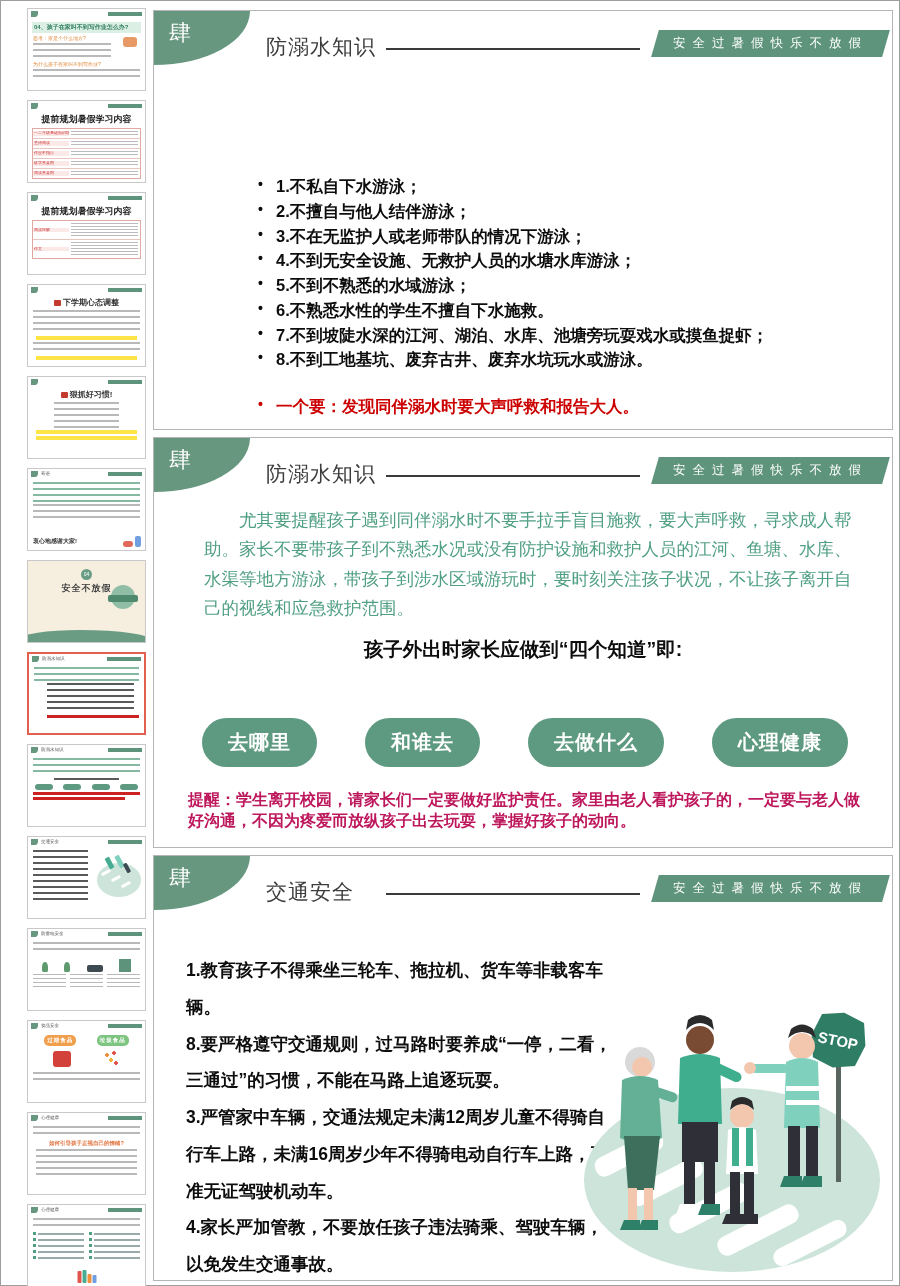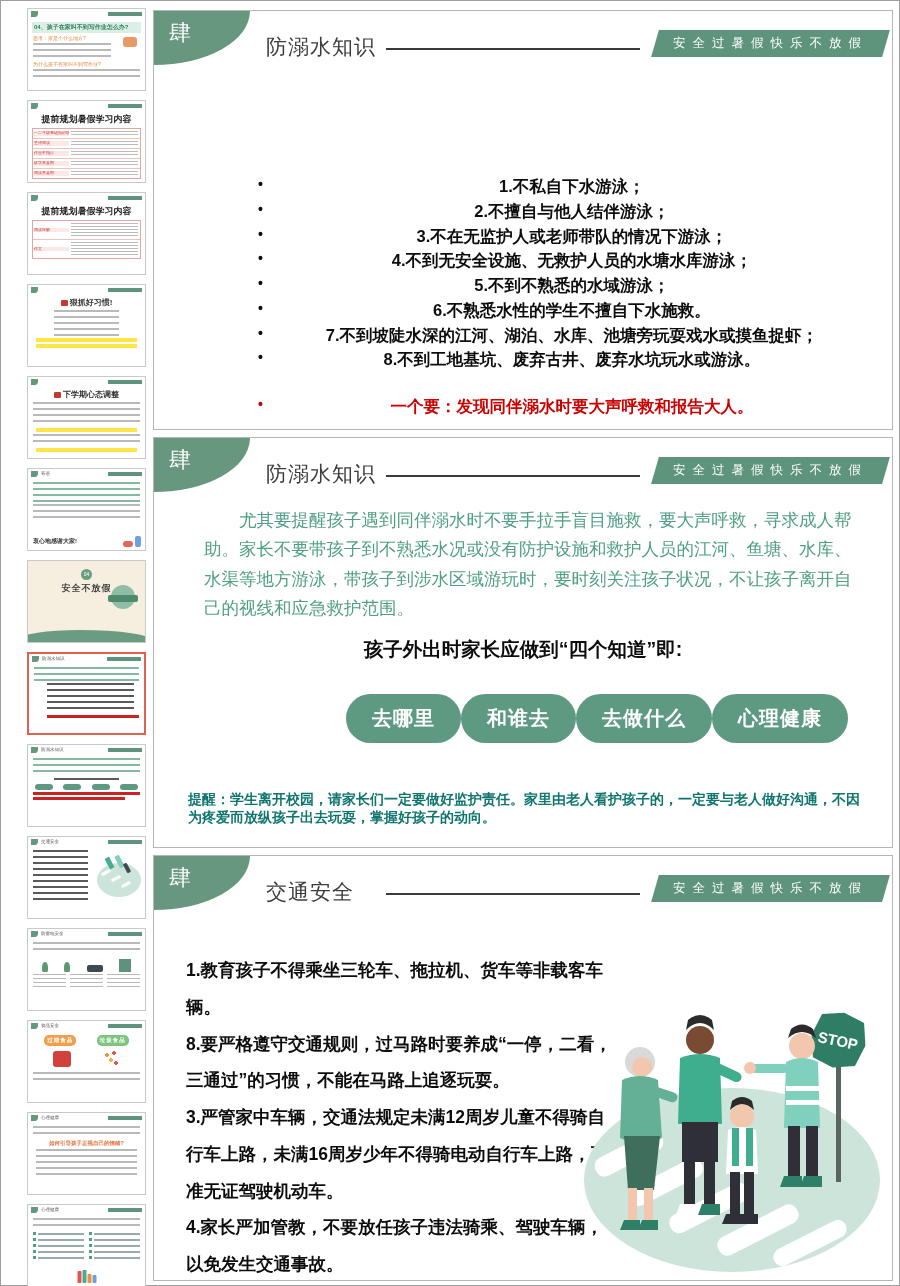--- a/index.html
+++ b/index.html
@@ -77,28 +77,28 @@
   .tab{position:absolute;top:0;left:0;width:96px;height:54px;background:#67987f;border-radius:0 0 100% 0;}
   .tab span{position:absolute;left:15px;top:7px;color:#fff;font-size:22px;}
   .slide-title{position:absolute;left:112px;top:22px;font-size:21px;color:#3c3c3c;letter-spacing:1px;white-space:nowrap;}
   .title-line{position:absolute;top:37px;left:232px;right:252px;height:2px;background:#3a3a3a;}
   .badge{position:absolute;right:6px;top:19px;height:27px;background:#5e947c;transform:skewX(-16deg);display:flex;align-items:center;padding:0 18px;}
   .badge span{transform:skewX(16deg);color:#fff;font-size:12.5px;letter-spacing:7px;white-space:nowrap;}
   .intro{position:absolute;left:34px;right:28px;font-size:17.5px;color:#4f9f82;line-height:1.6;}
   .s1 .intro{top:72px;}
   .s2 .intro{top:68px;text-indent:2em;line-height:1.68;margin-left:16px;}
   .list{position:absolute;left:102px;right:24px;top:163px;display:flex;flex-direction:column;}
-  .li{position:relative;padding-left:20px;font-size:16.5px;font-weight:bold;color:#0d0d0d;line-height:1.5;text-align:center;}
+  .li{position:relative;padding-left:20px;font-size:16.5px;font-weight:bold;color:#0d0d0d;line-height:1.5;}
   .li::before{content:"•";position:absolute;left:2px;top:0;font-size:14px;color:#0d0d0d;}
   .li.red{margin-top:22px;color:#cc0000;}
   .li.red::before{color:#cc0000;}
   .subtitle{position:absolute;left:0;right:0;top:198px;text-align:center;font-size:19.5px;font-weight:bold;color:#0d0d0d;}
-  .pills{position:absolute;left:48px;right:44px;top:256px;display:flex;justify-content:flex-end;}
+  .pills{position:absolute;left:48px;right:44px;top:280px;display:flex;justify-content:space-between;}
   .pill{background:#5e9a81;color:#fff;font-size:20px;font-weight:bold;padding:11px 26px;border-radius:27px;letter-spacing:1px;white-space:nowrap;}
-  .reminder{position:absolute;left:34px;right:24px;top:352px;color:#0f766e;font-weight:bold;font-size:14px;line-height:1.3;}
+  .reminder{position:absolute;left:34px;right:24px;top:352px;color:#be185d;font-weight:bold;font-size:16px;line-height:1.3;}
   .points{position:absolute;left:32px;top:96px;width:428px;}
   .points p{margin:0;font-size:17.5px;font-weight:bold;color:#0d0d0d;line-height:2.1;}
   .illustration{position:absolute;right:6px;top:112px;width:312px;height:306px;}
 </style>
 </head>
 <body>
 
 <div class="thumbs">
 
   <div class="thumb">
@@ -162,35 +162,35 @@
           <span class="val" style="height:14px;"></span>
         </div>
     </div>
   </div>
 
   <div class="thumb">
     <div class="mini-head">
         <i class="mh-tab"></i>
         <i class="mh-band"></i>
       </div>
-    <div class="mini-title-md"><i class="book-ico"></i><span>狠抓好习惯!</span></div>
-    <div class="bars" style="height:26px;margin:2px 26px;"></div>
-    <div class="ylwbar"></div>
-    <div class="ylwbar"></div>
-  </div>
-
-  <div class="thumb">
-    <div class="mini-head">
-        <i class="mh-tab"></i>
-        <i class="mh-band"></i>
-      </div>
     <div class="mini-title-md"><i class="book-ico"></i><span>下学期心态调整</span></div>
     <div class="bars" style="height:24px;"></div>
     <div class="ylwbar"></div>
     <div class="bars" style="height:12px;"></div>
+    <div class="ylwbar"></div>
+  </div>
+
+  <div class="thumb">
+    <div class="mini-head">
+        <i class="mh-tab"></i>
+        <i class="mh-band"></i>
+      </div>
+    <div class="mini-title-md"><i class="book-ico"></i><span>狠抓好习惯!</span></div>
+    <div class="bars" style="height:26px;margin:2px 26px;"></div>
+    <div class="ylwbar"></div>
     <div class="ylwbar"></div>
   </div>
 
   <div class="thumb">
     <div class="mini-head">
         <i class="mh-tab"></i>
         <span class="mh-title">寄语</span>
         <i class="mh-band"></i>
       </div>
     <div class="bars teal" style="height:20px;"></div>

